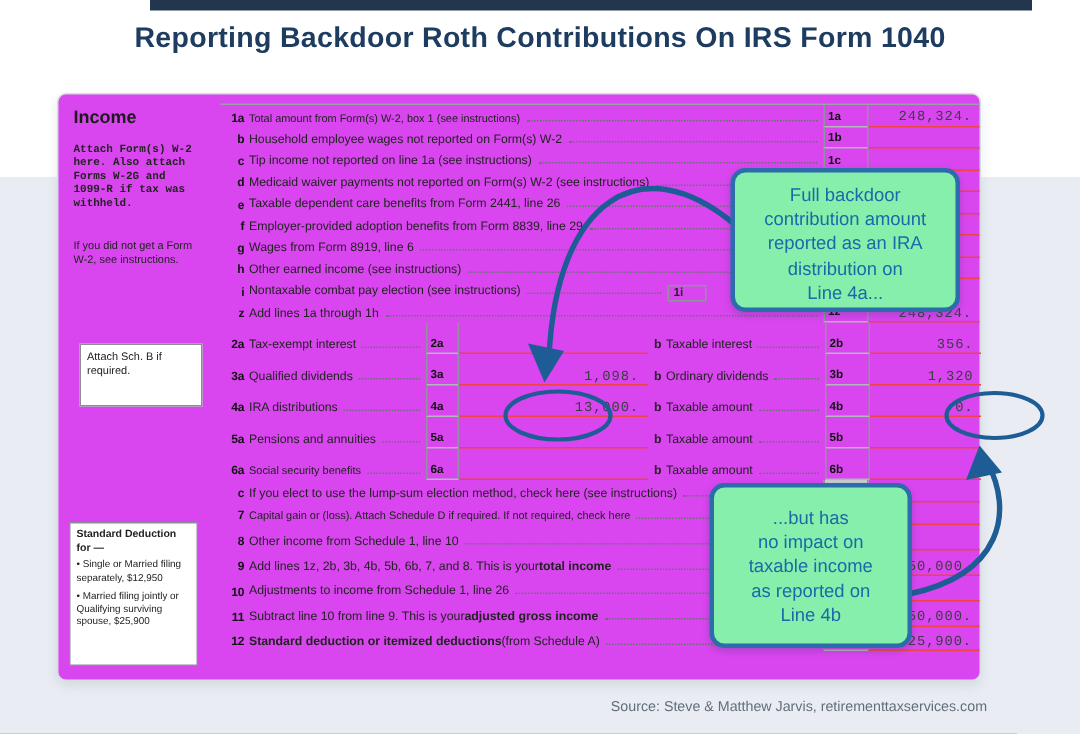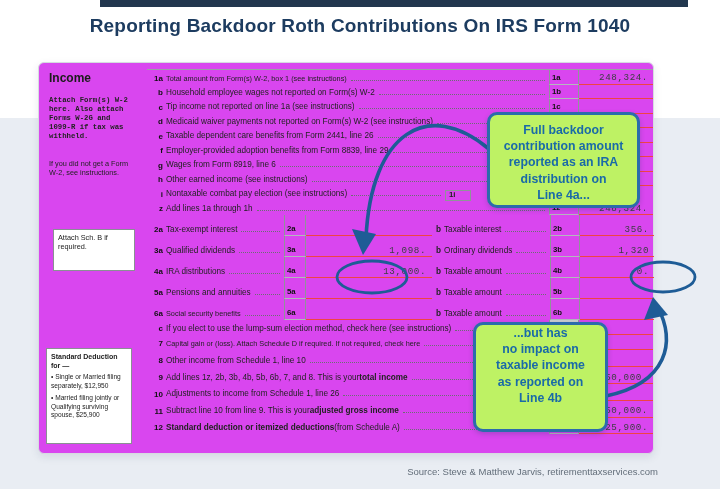--- a/index.html
+++ b/index.html
@@ -64,27 +64,27 @@
   .frow .c-midbox,.frow .c-midamt{display:none;}
   .frow.split .c-midbox,.frow.split .c-midamt{display:flex;}
   .frow.split .c-b{display:flex;}
   .frow.split .c-lbl{flex:0 0 118px;}
   .frow.combat .c-ibox{display:flex;}
   .frow.combat .c-sp{display:block;}
   .frow.shaded .c-rbox{background:#c9cdd2;}
   
   .overlay{position:absolute;left:0;top:0;width:720px;height:489px;z-index:5;pointer-events:none;}
   .callout{
-    position:absolute;z-index:6;background:#bef264;border:3px solid #2b6cab;border-radius:10px;
-    color:#1a6aa8;font-weight:bold;font-size:12.3px;line-height:1.32;text-align:center;
+    position:absolute;z-index:6;background:#86efac;border:3px solid #2b6cab;border-radius:10px;
+    color:#1a6aa8;font-weight:normal;font-size:12.3px;line-height:1.32;text-align:center;
     white-space:pre-line;box-sizing:border-box;
     box-shadow:0 2px 5px rgba(27,62,97,.25);
   }
   .callout-1{left:487px;top:112px;width:153px;height:96px;padding-top:7px;}
-  .callout-2{left:473px;top:322px;width:135px;height:110px;}
+  .callout-2{left:473px;top:322px;width:135px;height:110px;padding-top:12px;}
   .source{
     position:absolute;right:62px;top:466px;z-index:3;
     font-size:9.5px;color:#636e7a;
   }
 </style>
 </head>
 <body>
 
 <div>
 

